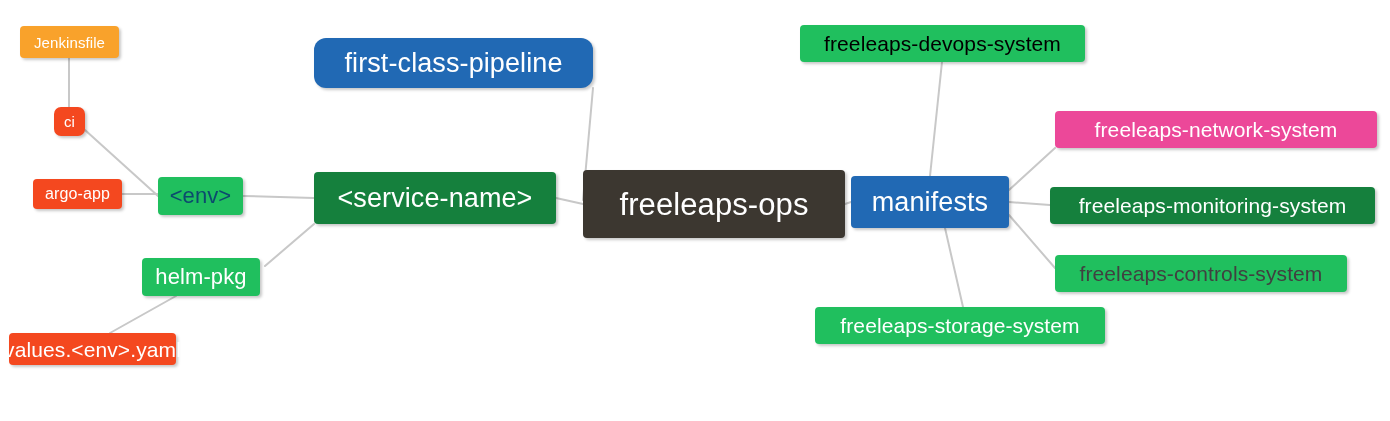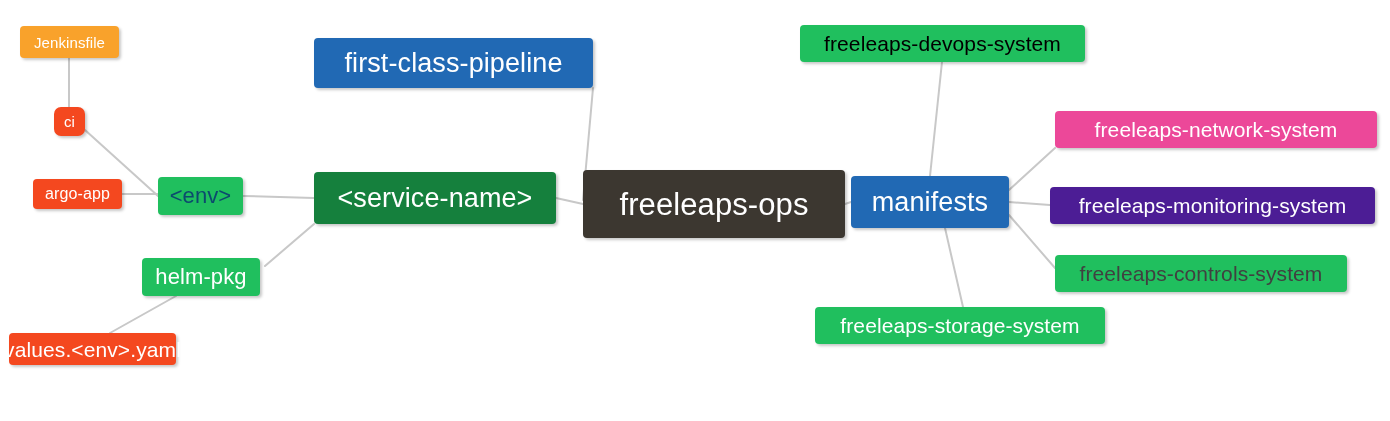--- a/index.html
+++ b/index.html
@@ -68,21 +68,21 @@
   <div id="node-layer">
       <div class="node" style="left: 583px; top: 170px; width: 262px; height: 68px; background: rgb(60, 55, 48); font-size: 31px; color: rgb(255, 255, 255);">
         <span class="node-label">freeleaps-ops</span>
       </div>
       <div class="node" style="left: 314px; top: 172px; width: 242px; height: 52px; background: #15803d; font-size: 27px; color: rgb(255, 255, 255);">
         <span class="node-label">&lt;service-name&gt;</span>
       </div>
       <div class="node" style="left: 851px; top: 176px; width: 158px; height: 52px; background: rgb(33, 105, 180); font-size: 27px; color: rgb(255, 255, 255); text-align: center;">
         <span class="node-label">manifests</span>
       </div>
-      <div class="node" style="left: 314px; top: 38px; width: 279px; height: 50px; background: rgb(33, 105, 180); font-size: 27px; color: rgb(255, 255, 255);">
+      <div class="node" style="left: 314px; top: 38px; width: 279px; height: 50px; background: rgb(33, 105, 180); font-size: 27px; color: rgb(255, 255, 255); border-radius: 12px;">
         <span class="node-label">first-class-pipeline</span>
       </div>
       <div class="node" style="left: 158px; top: 177px; width: 85px; height: 38px; background: rgb(32, 191, 94); font-size: 22px; color: #0c4a6e; text-align: center;">
         <span class="node-label">&lt;env&gt;</span>
       </div>
       <div class="node" style="left: 142px; top: 258px; width: 118px; height: 38px; background: rgb(32, 191, 94); font-size: 22px; color: rgb(255, 255, 255);">
         <span class="node-label">helm-pkg</span>
       </div>
       <div class="node" style="left: 54px; top: 107px; width: 31px; height: 29px; background: rgb(244, 72, 31); font-size: 15px; color: rgb(255, 255, 255); border-radius: 7px;">
         <span class="node-label">ci</span>
@@ -95,21 +95,21 @@
       </div>
       <div class="node" style="left: 9px; top: 333px; width: 167px; height: 32px; background: rgb(244, 72, 31); font-size: 21px; color: rgb(255, 255, 255);">
         <span class="node-label">values.&lt;env&gt;.yaml</span>
       </div>
       <div class="node" style="left: 800px; top: 25px; width: 285px; height: 37px; background: rgb(32, 191, 94); font-size: 21px; color: #000000;">
         <span class="node-label">freeleaps-devops-system</span>
       </div>
       <div class="node" style="left: 1055px; top: 111px; width: 322px; height: 37px; background: #ec4899; font-size: 21px; color: rgb(255, 255, 255);">
         <span class="node-label">freeleaps-network-system</span>
       </div>
-      <div class="node" style="left: 1050px; top: 187px; width: 325px; height: 37px; background: #4c1d95; font-size: 21px; color: rgb(255, 255, 255);">
+      <div class="node" style="left: 1050px; top: 187px; width: 325px; height: 37px; background: #15803d; font-size: 21px; color: rgb(255, 255, 255);">
         <span class="node-label">freeleaps-monitoring-system</span>
       </div>
       <div class="node" style="left: 1055px; top: 255px; width: 292px; height: 37px; background: rgb(32, 191, 94); font-size: 21px; color: #404040;">
         <span class="node-label">freeleaps-controls-system</span>
       </div>
       <div class="node" style="left: 815px; top: 307px; width: 290px; height: 37px; background: rgb(32, 191, 94); font-size: 21px; color: rgb(255, 255, 255);">
         <span class="node-label">freeleaps-storage-system</span>
       </div>
     </div>
 </div>

